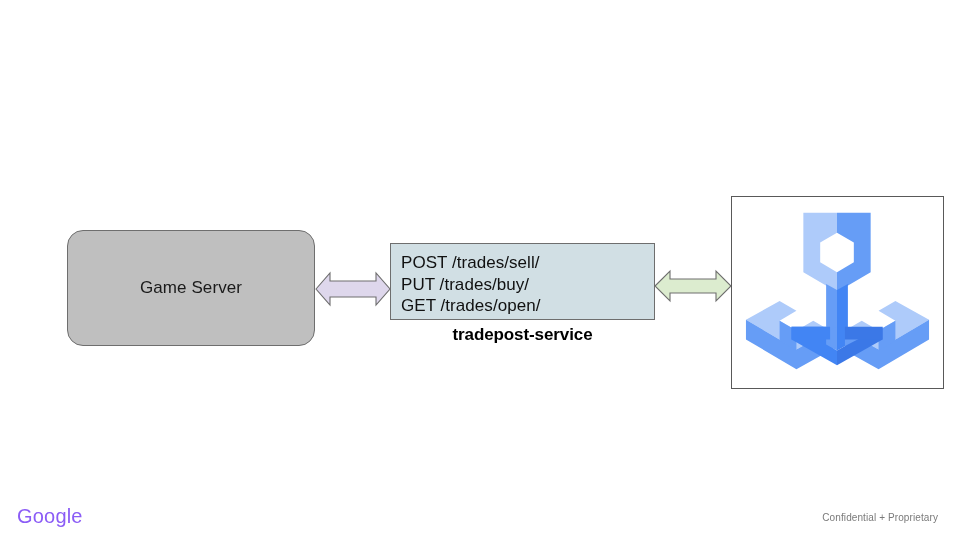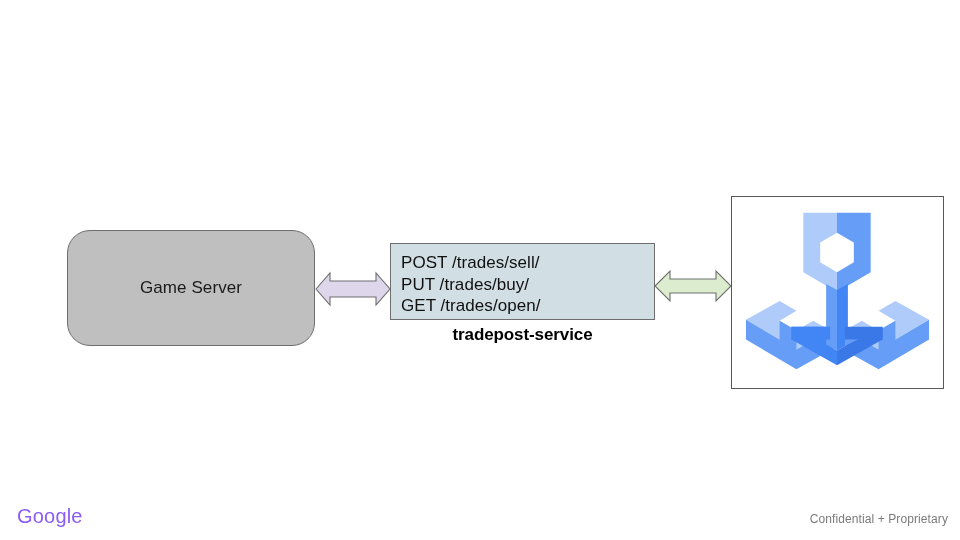--- a/index.html
+++ b/index.html
@@ -22,21 +22,21 @@
   
   #game-server-node {
     position: absolute;
     left: 67px;
     top: 230px;
     width: 248px;
     height: 116px;
     box-sizing: border-box;
     background: #bfbfbf;
     border: 1.3px solid #6e6e6e;
-    border-radius: 23px;
+    border-radius: 16px;
     display: flex;
     align-items: center;
     justify-content: center;
   }
   #game-server-node .node-label {
     font-size: 17px;
     color: #1a1a1a;
     letter-spacing: 0.1px;
     line-height: 1.2;
   }
@@ -115,23 +115,23 @@
   #footer-brand {
     position: absolute;
     left: 17px;
     top: 505px;
     font-size: 20px;
     color: #8b5cf6;
     letter-spacing: 0.2px;
   }
   #footer-confidential {
     position: absolute;
-    right: 12px;
+    right: 22px;
     top: 512px;
-    font-size: 12px;
+    font-size: 10px;
     color: #7a7a7a;
     letter-spacing: 0.1px;
   }
 </style>
 </head>
 <body>
 
 <div id="slide">
 
   <div id="game-server-node">

